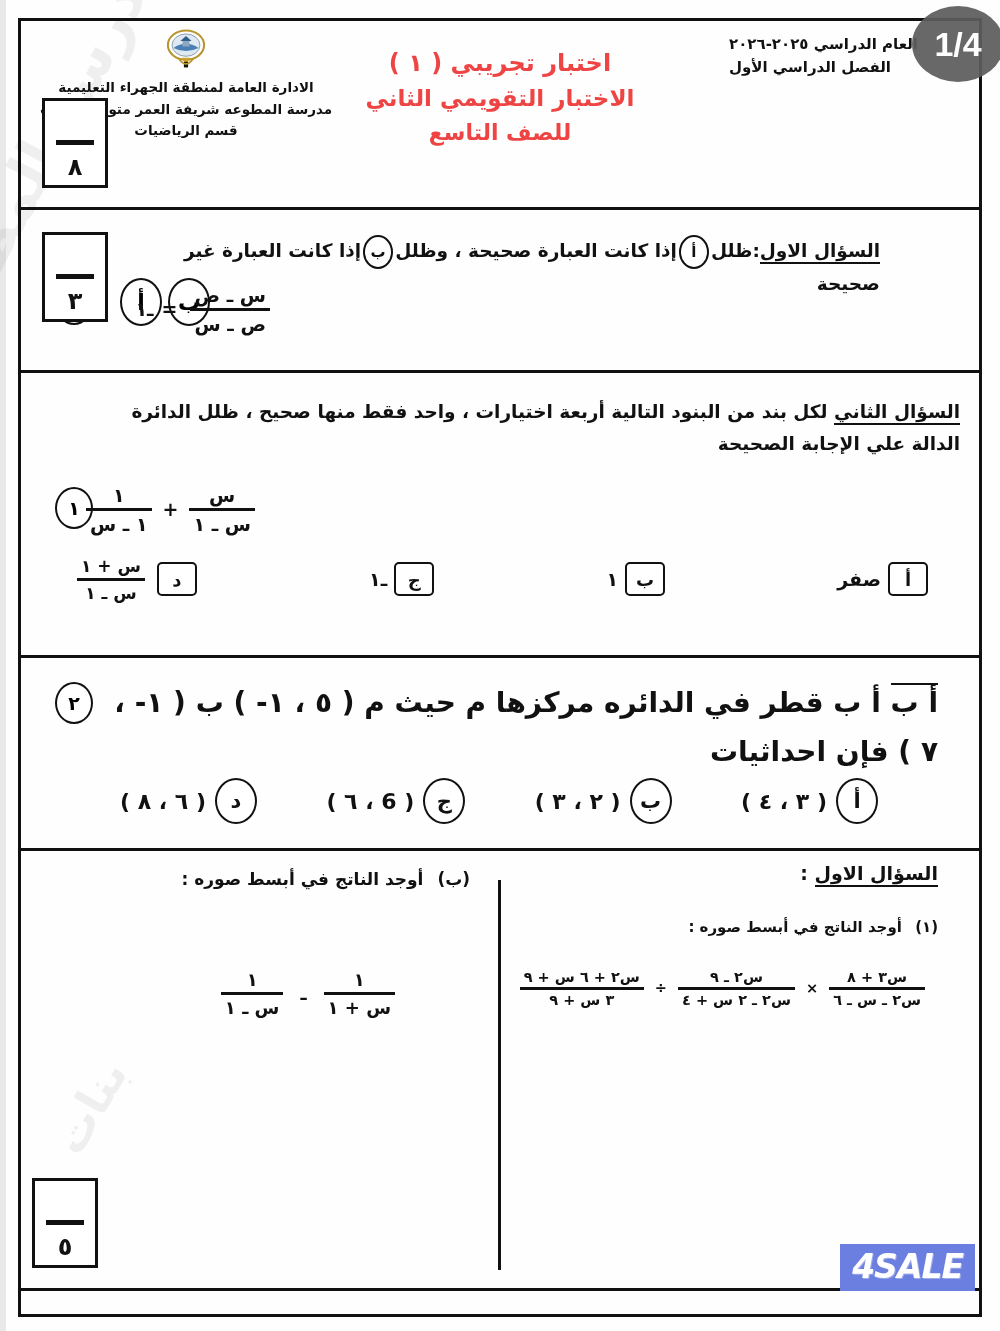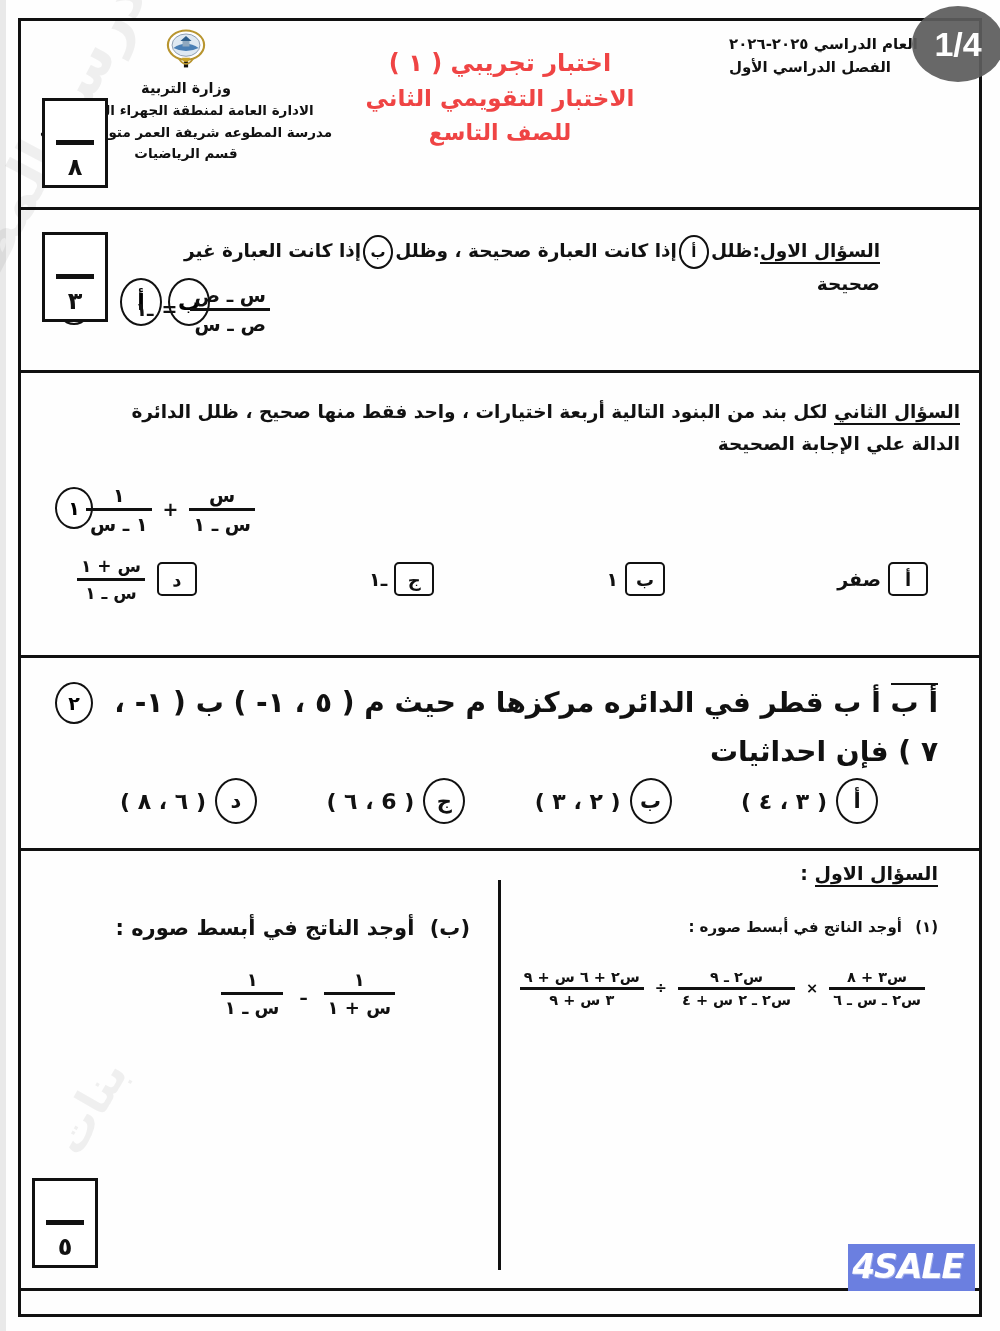--- a/index.html
+++ b/index.html
@@ -136,21 +136,21 @@
   .wm{
     position:absolute;color:#000;opacity:.055;font-weight:bold;
     pointer-events:none;user-select:none;white-space:nowrap;z-index:1;
   }
   
   .logo4sale{
     position:absolute;right:25px;bottom:40px;
     background:#6b7fe0;color:#fff;
     font-family:"DejaVu Sans",sans-serif;
     font-weight:bold;font-style:italic;font-size:33px;
-    padding:3px 12px 5px 4px;letter-spacing:-1px;
+    padding:3px 12px 5px 12px;letter-spacing:-1px;
     z-index:30;
     text-shadow:1px 1px 0 rgba(255,255,255,.35);
   }
   .divider-v{
     position:absolute;width:3px;background:#111;
   }
 </style>
 </head>
 <body>
 
@@ -177,21 +177,20 @@
       <svg class="emblem" viewBox="0 0 60 66">
         <ellipse cx="30" cy="26" rx="26" ry="21" fill="none" stroke="#b8952f" stroke-width="3"></ellipse>
         <ellipse cx="30" cy="26" rx="20" ry="16" fill="#dfe9f2" stroke="#7c8fa5" stroke-width="1.2"></ellipse>
         <path d="M12 30 q18 -12 36 0 q-18 9 -36 0 z" fill="#4a7fb5"></path>
         <path d="M22 20 l8 -7 l8 7 z" fill="#2e5d8a"></path>
         <rect x="25" y="20" width="10" height="8" fill="#8fa8bf"></rect>
         <path d="M24 44 l6 12 l6 -12 z" fill="#c9a227"></path>
         <path d="M27 50 h6 v8 h-6 z" fill="#111"></path>
         <path d="M20 46 q10 14 20 0" fill="none" stroke="#b8952f" stroke-width="2.5"></path>
       </svg>
-      <div class="ministry">وزارة    التربية</div>
       <div>الادارة العامة لمنطقة الجهراء التعليمية</div>
       <div>مدرسة المطوعه شريفة العمر متوسطة بنات</div>
       <div>قسم الرياضيات</div>
     </div>
   </div>
 
   <div class="page-badge">1/4</div>
 
   <div class="score-box" style="left:42px;top:98px;">
     <div class="bar"></div>
@@ -334,21 +333,21 @@
       <span class="den">س٢ ـ ٢ س + ٤</span>
     </span>
     <span style="margin:0 6px;">÷</span>
     <span class="frac">
       <span class="num">س٢ + ٦ س + ٩</span>
       <span class="line"></span>
       <span class="den">٣ س + ٩</span>
     </span>
   </div>
 
-  <div class="q-text" style="top:916px;right:530px;width:400px;font-size:21px;text-align:right;">
+  <div class="q-text" style="top:869px;right:530px;width:400px;font-size:17px;text-align:right;">
     <span>(ب)</span>
     <span style="margin-right:8px;">أوجد الناتج في أبسط صوره :</span>
   </div>
 
   <div class="eq-row" style="position:absolute;top:968px;right:600px;font-size:18px;">
     <span class="frac">
       <span class="num">١</span>
       <span class="line"></span>
       <span class="den">س + ١</span>
     </span>

